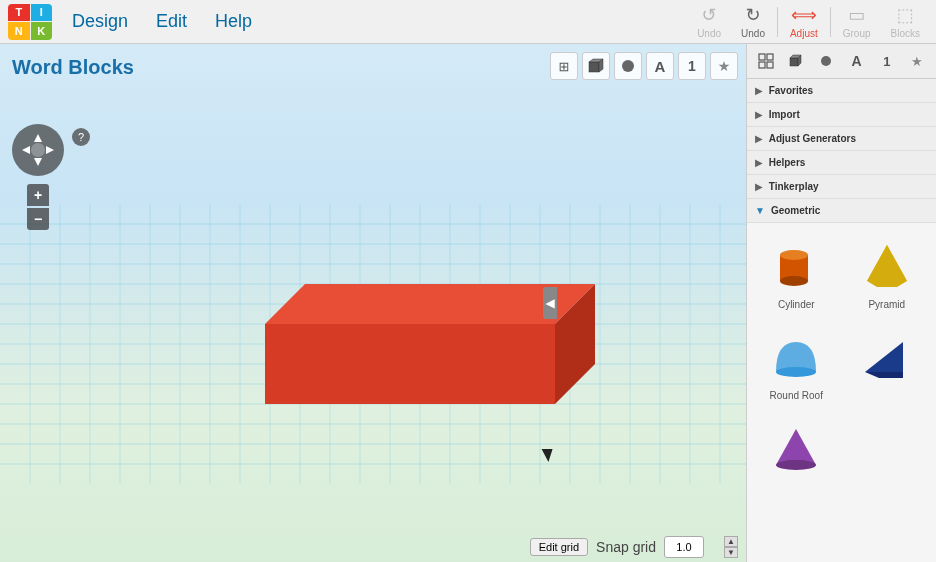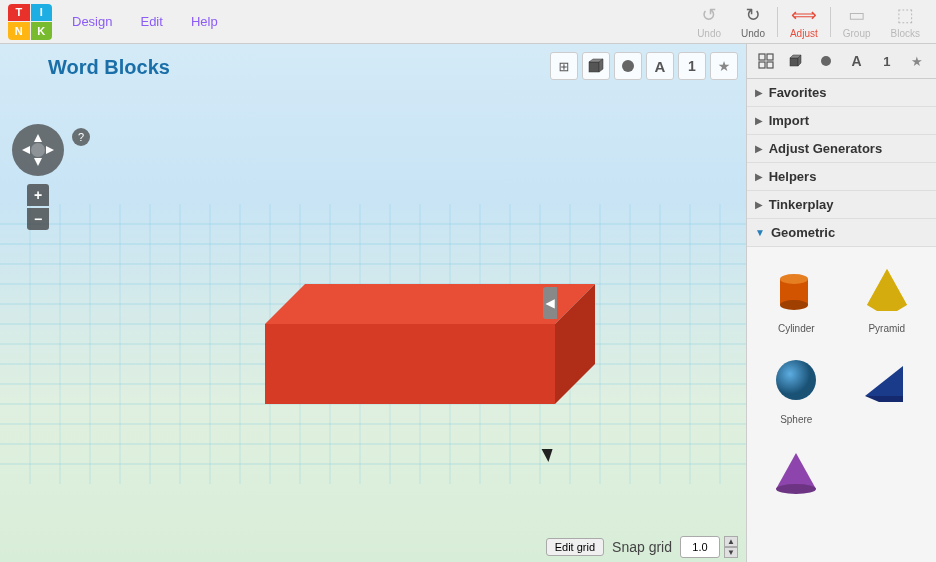--- a/index.html
+++ b/index.html
@@ -13,21 +13,21 @@
     #logo {
       width: 44px; height: 36px; display: grid; grid-template-columns: 1fr 1fr; grid-template-rows: 1fr 1fr;
       gap: 1px; border-radius: 4px; overflow: hidden; flex-shrink: 0;
     }
     .logo-cell { display: flex; align-items: center; justify-content: center; font-weight: bold; font-size: 11px; color: white; }
     .logo-t { background: #e8312a; }
     .logo-i { background: #1daee3; }
     .logo-n { background: #ffb612; }
     .logo-k { background: #78bb2e; }
 
-    .menu-item { font-size: 13px; color: #8b5cf6; cursor: pointer; padding: 4px 8px; border-radius: 3px; }
+    .menu-item { font-size: 18px; color: #0369a1; cursor: pointer; padding: 4px 8px; border-radius: 3px; }
 
     .toolbar-spacer { flex: 1; }
 
     .toolbar-group { display: flex; align-items: center; gap: 4px; }
     .toolbar-btn {
       display: flex; flex-direction: column; align-items: center; justify-content: center;
       background: none; border: none; cursor: pointer; padding: 4px 8px; border-radius: 4px;
       font-size: 10px; color: #666; gap: 2px;
     }
     .toolbar-btn .icon { font-size: 18px; }
@@ -45,21 +45,21 @@
       background: linear-gradient(180deg, #d4eaf7 0%, #c8e4f5 30%, #e0f0e0 70%, #d8edd8 100%);
     }
 
     
     #grid-canvas {
       position: absolute; top: 0; left: 0; width: 100%; height: 100%;
     }
 
     
     #project-title {
-      position: absolute; top: 12px; left: 12px; font-size: 20px; font-weight: bold; color: #1a6fa8; margin-left: 36px;
+      position: absolute; top: 12px; left: 12px; font-size: 20px; font-weight: bold; color: #1a6fa8;
     }
 
     
     #nav-controls {
       position: absolute; top: 80px; left: 12px; display: flex; flex-direction: column; align-items: center; gap: 4px;
     }
     .nav-circle {
       width: 52px; height: 52px; background: rgba(60,60,60,0.7); border-radius: 50%;
       display: flex; align-items: center; justify-content: center; cursor: pointer;
       position: relative;
@@ -97,21 +97,21 @@
     
     #bottom-bar {
       position: absolute; bottom: 4px; right: 8px;
       display: flex; align-items: center; gap: 8px; font-size: 12px; color: #444; justify-content: flex-end;
     }
     .edit-grid-btn {
       background: #f0f0f0; border: 1px solid #aaa; border-radius: 3px;
       padding: 2px 8px; cursor: pointer; font-size: 11px;
     }
     .snap-control {
-      display: flex; align-items: center; gap: 4px;
+      display: flex; align-items: center; gap: 20px;
     }
     .snap-input {
       width: 40px; height: 22px; border: 1px solid #aaa; border-radius: 3px;
       text-align: center; font-size: 11px; background: white;
     }
     .snap-arrows { display: flex; flex-direction: column; }
     .snap-arrow {
       width: 14px; height: 11px; background: #e0e0e0; border: 1px solid #aaa;
       display: flex; align-items: center; justify-content: center;
       font-size: 8px; cursor: pointer; line-height: 1;
@@ -139,21 +139,21 @@
       width: 26px; height: 26px; display: flex; align-items: center; justify-content: center;
       background: none; border: 1px solid transparent; cursor: pointer; border-radius: 3px; font-size: 13px;
     }
 
     
     .section-header {
       display: flex; align-items: center; padding: 6px 8px; cursor: pointer;
       background: #eee; border-bottom: 1px solid #ddd; user-select: none;
     }
     .section-arrow { font-size: 10px; color: #666; margin-right: 6px; }
-    .section-title { font-size: 13px; font-weight: bold; color: #333; }
+    .section-title { font-size: 10px; font-weight: bold; color: #333; }
 
     
     .section-content { padding: 8px; }
     .shapes-grid { display: grid; grid-template-columns: 1fr 1fr; gap: 8px; }
     .shape-item {
       display: flex; flex-direction: column; align-items: center; cursor: pointer;
       padding: 4px; border-radius: 4px;
     }
     .shape-name { font-size: 10px; color: #555; margin-top: 4px; text-align: center; }
     .shape-preview { width: 60px; height: 60px; display: flex; align-items: center; justify-content: center; }
@@ -424,35 +424,30 @@
           <div class="shape-preview">
             <svg width="56" height="56" viewBox="0 0 56 56">
               <polygon points="28,8 48,44 8,44" fill="#f1c40f"></polygon>
               <polygon points="28,8 48,44 38,50 18,50 8,44" fill="#d4ac0d"></polygon>
             </svg>
           </div>
           <span class="shape-name">Pyramid</span>
         </div>
 
 
-
         <div class="shape-item">
           <div class="shape-preview">
             <svg width="56" height="56" viewBox="0 0 56 56">
-              <defs>
-                <radialGradient id="sphereGrad" cx="35%" cy="35%">
-                  <stop offset="0%" stop-color="#5dade2"></stop>
-                  <stop offset="100%" stop-color="#1a5276"></stop>
-                </radialGradient>
-              </defs>
-              <circle cx="28" cy="28" r="20" fill="url(#sphereGrad)"></circle>
+              <path d="M8,44 Q8,14 28,14 Q48,14 48,44 Z" fill="#5dade2"></path>
+              <ellipse cx="28" cy="44" rx="20" ry="5" fill="#3498db"></ellipse>
             </svg>
           </div>
-          <span class="shape-name">Sphere</span>
-        </div>
+          <span class="shape-name">Round Roof</span>
+        </div>
+
 
         <div class="shape-item">
           <div class="shape-preview">
             <svg width="56" height="56" viewBox="0 0 56 56">
               <polygon points="6,44 44,44 44,14" fill="#1a3a8a"></polygon>
               <polygon points="6,44 20,50 44,50 44,44" fill="#152a6e"></polygon>
               <polygon points="44,14 44,44 44,50" fill="#0d1f52"></polygon>
             </svg>
           </div>
 

